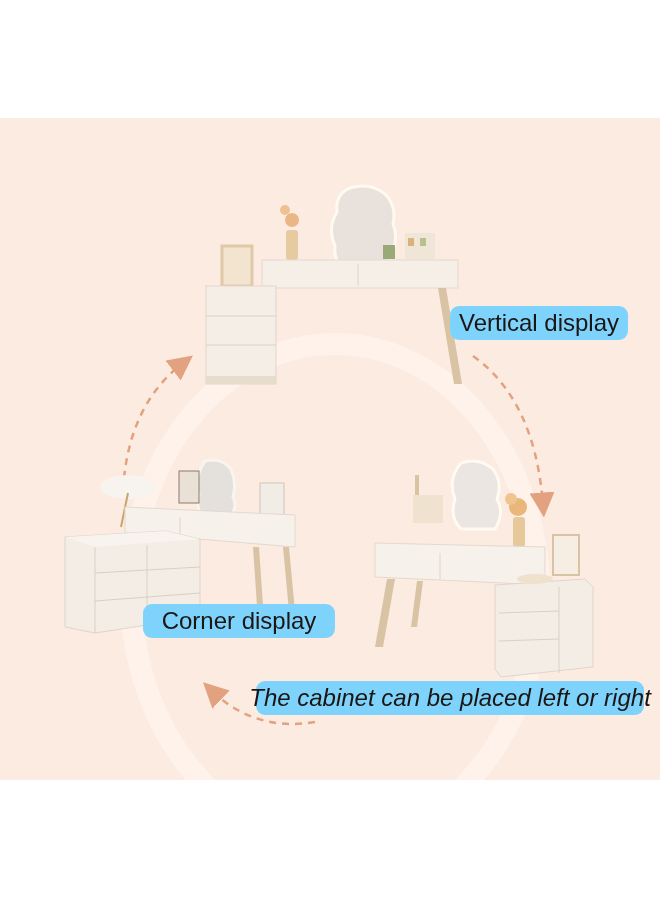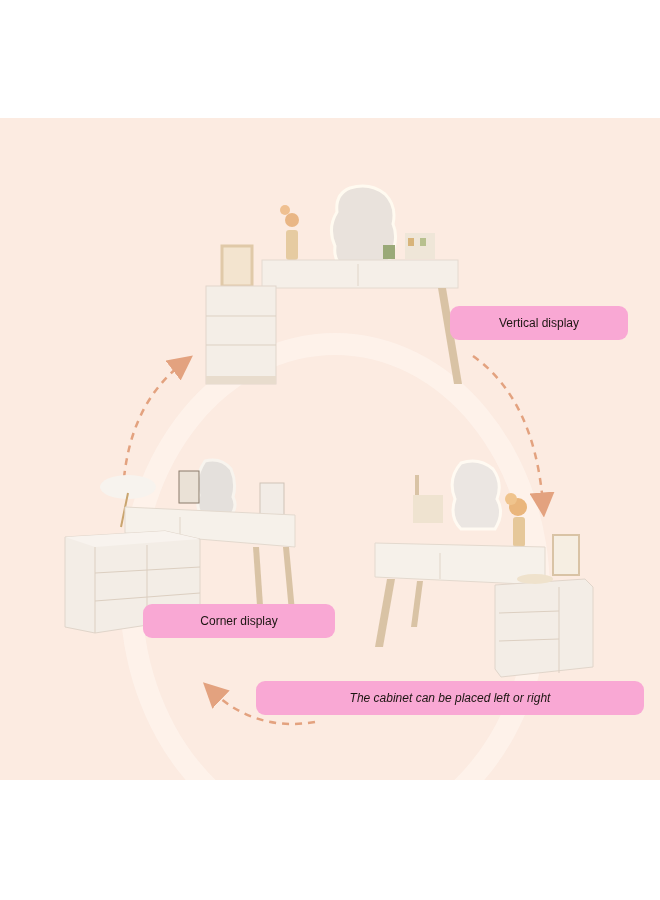--- a/index.html
+++ b/index.html
@@ -2,22 +2,22 @@
 <html><head>
 <meta charset="utf-8">
 <style>
   html, body { margin:0; padding:0; }
   body { width:660px; height:900px; background:#ffffff; position:relative; overflow:hidden;
          font-family:"Liberation Sans", sans-serif; }
   .panel { position:absolute; left:0; top:118px; width:660px; height:662px; background:#fcebe1; overflow:hidden; }
   .ring { position:absolute; left:120px; top:215px; width:430px; height:520px; border-radius:50%;
           border:22px solid rgba(255,248,243,0.55); box-sizing:border-box; }
   svg.layer { position:absolute; left:0; top:0; }
-  .pill { position:absolute; background:#f9a8d4; border-radius:9px; color:#1c1612;
-          font-size:12px; line-height:1; display:flex; align-items:center; justify-content:center;
+  .pill { position:absolute; background:#7dd3fc; border-radius:9px; color:#1c1612;
+          font-size:24px; line-height:1; display:flex; align-items:center; justify-content:center;
           box-sizing:border-box; white-space:nowrap; }
   .pill-vertical { left:450px; top:306px; width:178px; height:34px; }
   .pill-corner { left:107px; top:604px; width:192px; height:34px;margin-left:36px; }
   .pill-cabinet { left:256px; top:681px; width:388px; height:34px;font-style:italic; }
   .product { position:absolute; }
 </style>
 </head>
 <body>
 
 <div class="panel">

